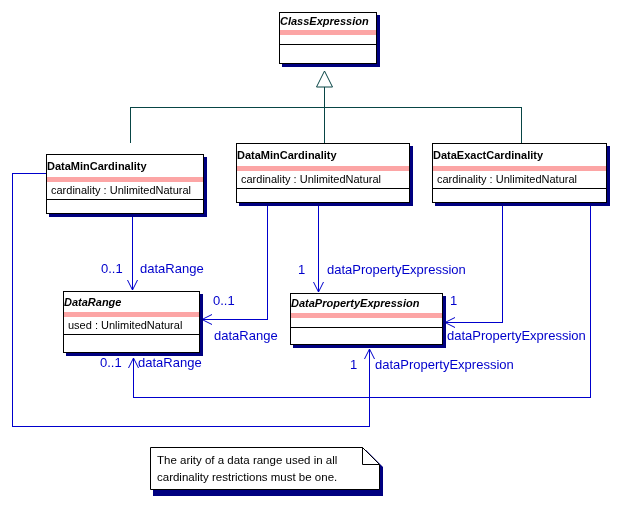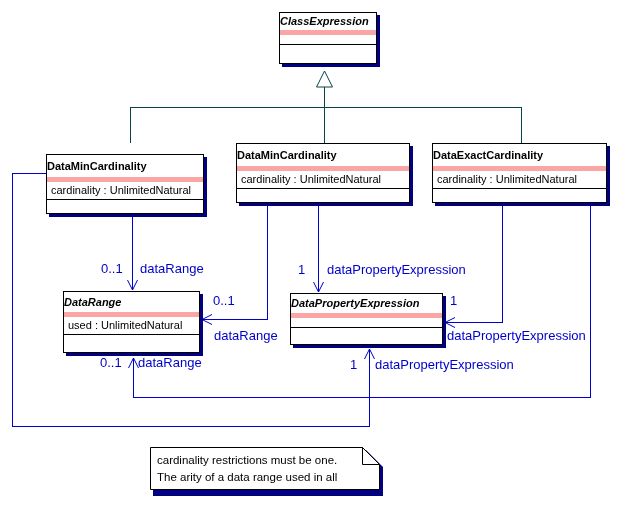--- a/index.html
+++ b/index.html
@@ -114,17 +114,17 @@
   <div class="edge-label" style="left:450px;top:295px;">1</div>
   <div class="edge-label" style="left:447px;top:330px;">dataPropertyExpression</div>
 
   <div class="edge-label" style="left:100px;top:357px;">0..1</div>
   <div class="edge-label" style="left:138px;top:357px;">dataRange</div>
 
   <div class="edge-label" style="left:350px;top:359px;">1</div>
   <div class="edge-label" style="left:375px;top:359px;">dataPropertyExpression</div>
 
   <div class="note-text" style="left:157px;top:452px;">
+    <div>The arity of a data range used in all</div>
     <div>cardinality restrictions must be one.</div>
-    <div>The arity of a data range used in all</div>
   </div>
 
 </div>
 
 </body></html>

